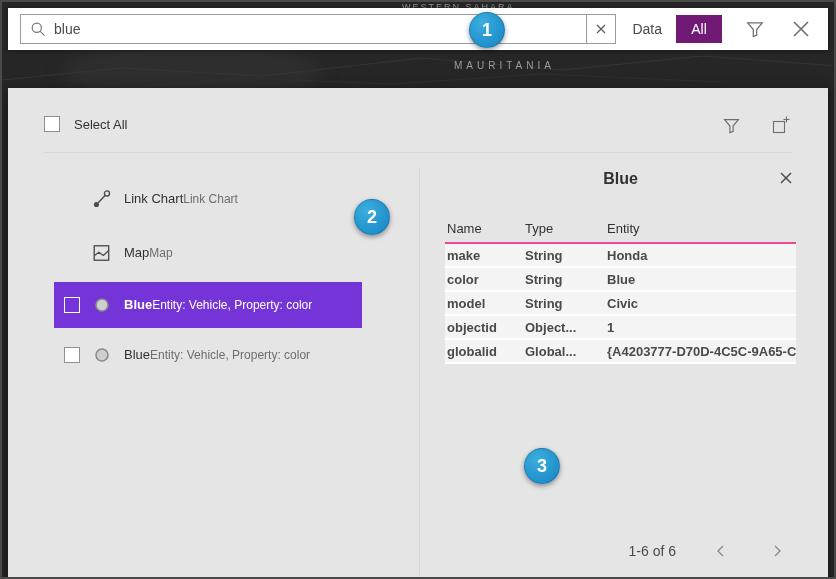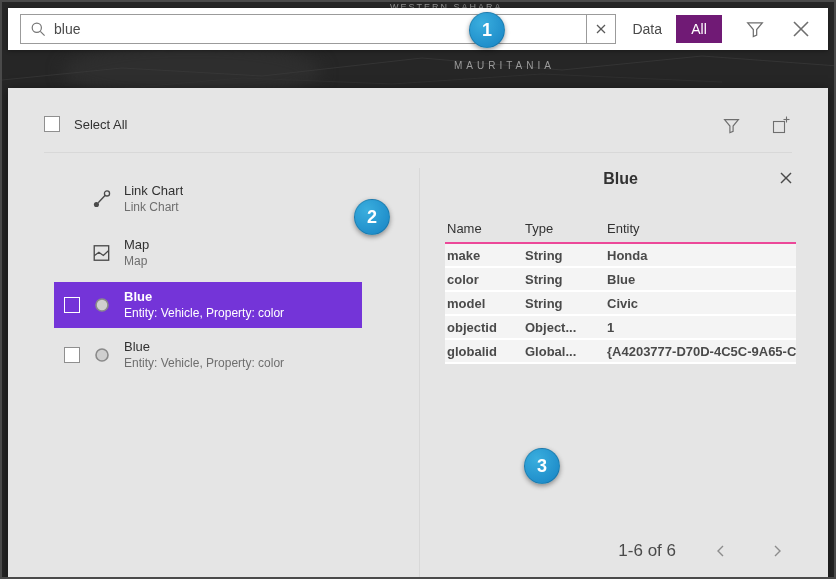--- a/index.html
+++ b/index.html
@@ -9,21 +9,21 @@
     width: 836px; height: 579px;
     background: #262626;
     border: 2px solid #4a4a4a;
     overflow: hidden;
     font-family: "Liberation Sans", sans-serif;
   }
   
   .map-shade { position:absolute; background:#2e2e2e; filter:blur(8px); border-radius:50%; }
   .map-lines { position:absolute; top:46px; left:0; opacity:.7; }
   .map-top-label {
-    position:absolute; top:0; left:388px; height:6px; overflow:hidden;
+    position:absolute; top:0; left:400px; height:6px; overflow:hidden;
     font-size:9px; letter-spacing:2px; color:#8f8f8f; white-space:nowrap;
   }
   .map-center-label {
     position:absolute; top:58px; left:452px;
     font-size:10px; letter-spacing:4px; color:#9c9c9c; white-space:nowrap;
   }
   .map-bottom-label {
     position:absolute; bottom:10px; left:16px;
     font-size:9px; letter-spacing:1px; color:#8f8f8f; white-space:nowrap;text-align:center;
   }
@@ -64,40 +64,40 @@
   .select-all-label { font-size:13px; color:#323232; }
   .panel-actions { position:absolute; top:24px; right:34px; display:flex; gap:24px; }
   .h-divider { position:absolute; top:64px; left:36px; right:36px; height:1px; background:#d8d8d8; }
   
   .results { position:absolute; top:86px; left:46px; width:308px; }
   .result { display:flex; align-items:center; gap:12px; padding:0 10px; height:50px; margin-bottom:4px; cursor:pointer; }
   .result.entity { height:46px; }
   .cb-slot { flex:0 0 16px; height:16px; }
   .cb-hidden { visibility:hidden; }
   .ric { flex:0 0 20px; display:flex; align-items:center; justify-content:center; }
-  .rtext { display:flex; flex-direction:column; line-height:16px; overflow:hidden; }
+  .rtext { display:flex; flex-direction:row; line-height:16px; overflow:hidden; }
   .rtitle { font-size:13px; color:#323232; white-space:nowrap; }
   .rsub { font-size:12px; color:#6e6e6e; white-space:nowrap; }
   .result.selected { background:#7434d8; }
   .result.selected .rtitle { color:#fff; font-weight:bold; }
   .result.selected .rsub { color:#fff; }
   .result.selected .checkbox { border-color:#fff; background:transparent; }
   .v-divider { position:absolute; left:411px; top:80px; bottom:10px; width:1px; background:#d8d8d8; }
   
   .details { position:absolute; left:437px; right:32px; top:80px; }
   .details-title { text-align:center; font-size:16px; font-weight:600; color:#323232; line-height:22px; }
   .details-close { position:absolute; top:0; right:0; padding:2px; }
   .table { margin-top:24px; }
   .thead { display:flex; height:30px; align-items:center; border-bottom:2px solid #ec4899; font-size:13px; color:#323232; }
   .trow { display:flex; height:24px; align-items:center; font-size:13px; color:#4a4a4a; background:#f4f4f4; border-bottom:2px solid #fff;font-weight:bold; }
   .col-name { width:80px; padding-left:2px; white-space:nowrap; overflow:hidden; }
   .col-type { width:82px; white-space:nowrap; overflow:hidden; }
   .col-value { flex:1; white-space:nowrap; overflow:hidden; }
   .pagination { position:absolute; top:452px; right:40px; display:flex; align-items:center; gap:34px; }
-  .page-range { font-size:17px; color:#4a4a4a; }
+  .page-range { font-size:14px; color:#4a4a4a; }
   
   .badge {
     position:absolute; width:36px; height:36px; border-radius:50%;
     background:radial-gradient(circle at 35% 30%, #3aaede, #1683c4);
     color:#fff; font-size:18px; font-weight:bold;
     display:flex; align-items:center; justify-content:center;
     box-shadow:0 2px 5px rgba(0,0,0,.4); border:1px solid rgba(0,0,0,.15);
   }
   .badge-1 { left:467px; top:10px; }
   .badge-2 { left:352px; top:197px; }

